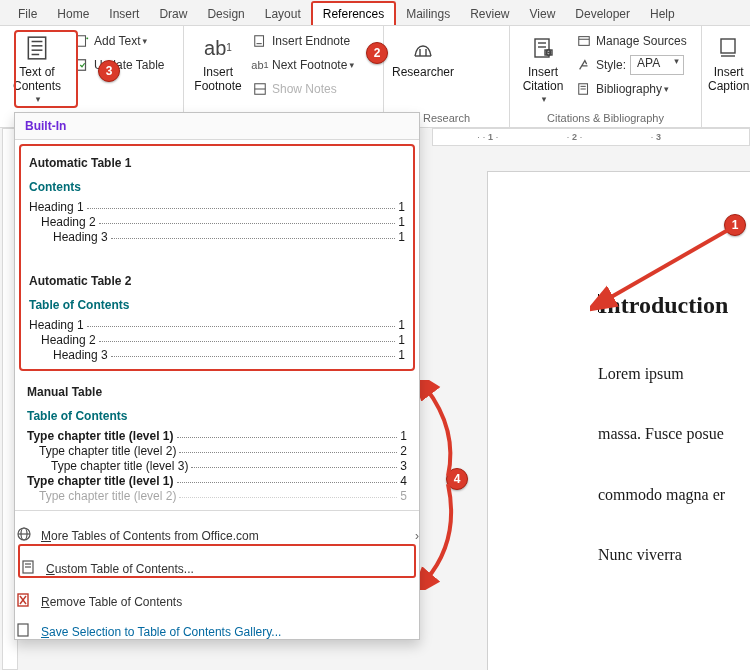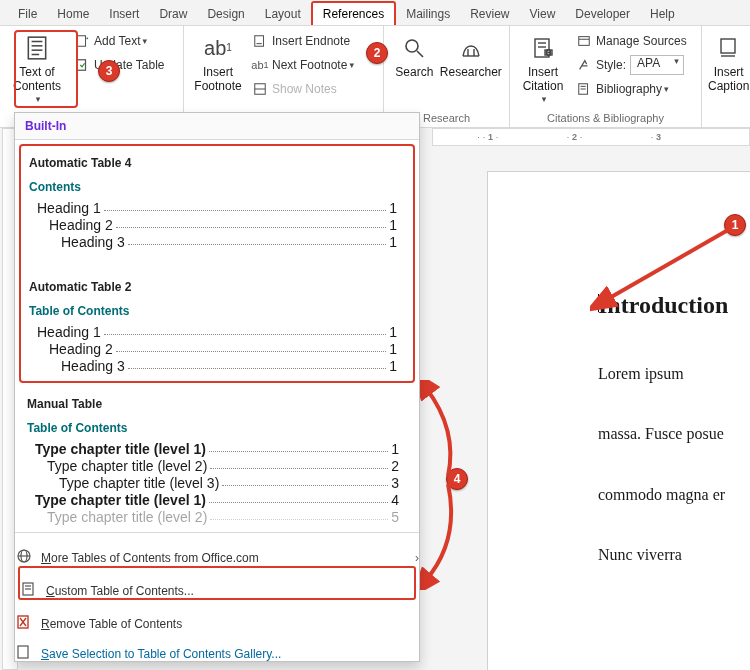--- a/index.html
+++ b/index.html
@@ -32,21 +32,21 @@
   .smallbtn.disabled{color:#b3b3b3}
   .col{display:flex;flex-direction:column;gap:2px}
   .chev{font-size:9px;margin-left:2px;color:#4a4a4a}
   .style-select{display:inline-flex;align-items:flex-start;height:20px;border:1px solid #bcbcbc;padding:0 4px 0 6px;margin-left:4px}
   
   .toc-panel{position:absolute;left:14px;top:112px;width:406px;background:#fff;border:1px solid #c2c2c2;box-shadow:0 6px 12px rgba(0,0,0,.18);z-index:10}
   .panel-header{padding:6px 10px;font-weight:600;color:#6d28d9;background:#fafafa;border-bottom:1px solid var(--divider)}
   .gallery{border:2px solid var(--red);border-radius:4px;margin:4px;padding:6px 8px}
   .gallery-title{font-weight:600;margin:4px 0 10px 0;color:#222}
   .preview-title{color:var(--teal);font-weight:600;font-size:12px;margin:2px 0 6px 0}
-  .toc-line{display:flex;align-items:baseline;font-size:14px;margin:1px 8px;font-family:"Times New Roman",serif}
+  .toc-line{display:flex;align-items:baseline;font-size:12px;margin:1px 0;font-family:"Times New Roman",serif}
   .toc-line .lbl{white-space:nowrap}
   .toc-line .dots{flex:1;border-bottom:1px dotted #888;margin:0 3px;position:relative;top:-2px}
   .toc-line .pg{white-space:nowrap}
   .indent1{padding-left:12px}.indent2{padding-left:24px}
   .separator{height:1px;background:var(--divider);margin:2px 0}
   .menu-item{display:flex;align-items:flex-end;height:30px;padding:0 0;color:#333}
   .menu-item .icon{width:18px;height:18px;margin-right:8px;color:#555;display:inline-flex;align-items:center;justify-content:center}
   .menu-item.disabled{color:#0369a1}
   .menu-item .u{text-decoration:underline}
   .menu-item .arrow{margin-left:auto;color:#666}
@@ -154,29 +154,20 @@
             </span>
             <span>Show Notes</span>
           </div>
       </div>
     </div>
     <div class="group-label"></div>
   </div>
 
   <div class="group" style="width:126px">
     <div class="group-body">
-      <div class="bigbtn" style="width:50px">
-        <span class="icon">
-            <svg viewBox="0 0 24 24" width="24" height="24" fill="none" stroke="currentColor" stroke-width="1.6">
-              <circle cx="10" cy="10" r="6"></circle>
-              <line x1="15" y1="15" x2="21" y2="21"></line>
-            </svg>
-          </span>
-        <span>Search</span>
-      </div>
       <div class="bigbtn" style="width:66px">
         <span class="icon">
             <svg viewBox="0 0 24 24" width="24" height="24" fill="none" stroke="currentColor" stroke-width="1.4">
               <path d="M4 20c1-6 4-10 8-10s7 4 8 10"></path>
               <path d="M4 20h16"></path>
               <line x1="9" y1="13" x2="9" y2="20"></line>
               <line x1="15" y1="13" x2="15" y2="20"></line>
             </svg>
           </span>
         <span>Researcher</span>
@@ -270,21 +261,21 @@
   <p>massa. Fusce posue</p>
   <p>commodo magna er</p>
   <p>Nunc viverra</p>
 </div>
 <span class="cursor"></span>
 
 <div class="toc-panel">
   <div class="panel-header">Built-In</div>
 
   <div class="gallery">
-    <div class="gallery-title">Automatic Table 4</div>
+    <div class="gallery-title">Automatic Table 1</div>
     <div class="preview-title">Contents</div>
     <div class="toc-line">
         <span class="lbl">Heading 1</span>
         <span class="dots"></span>
         <span class="pg">1</span>
       </div>
     <div class="toc-line indent1">
         <span class="lbl">Heading 2</span>
         <span class="dots"></span>
         <span class="pg">1</span>

